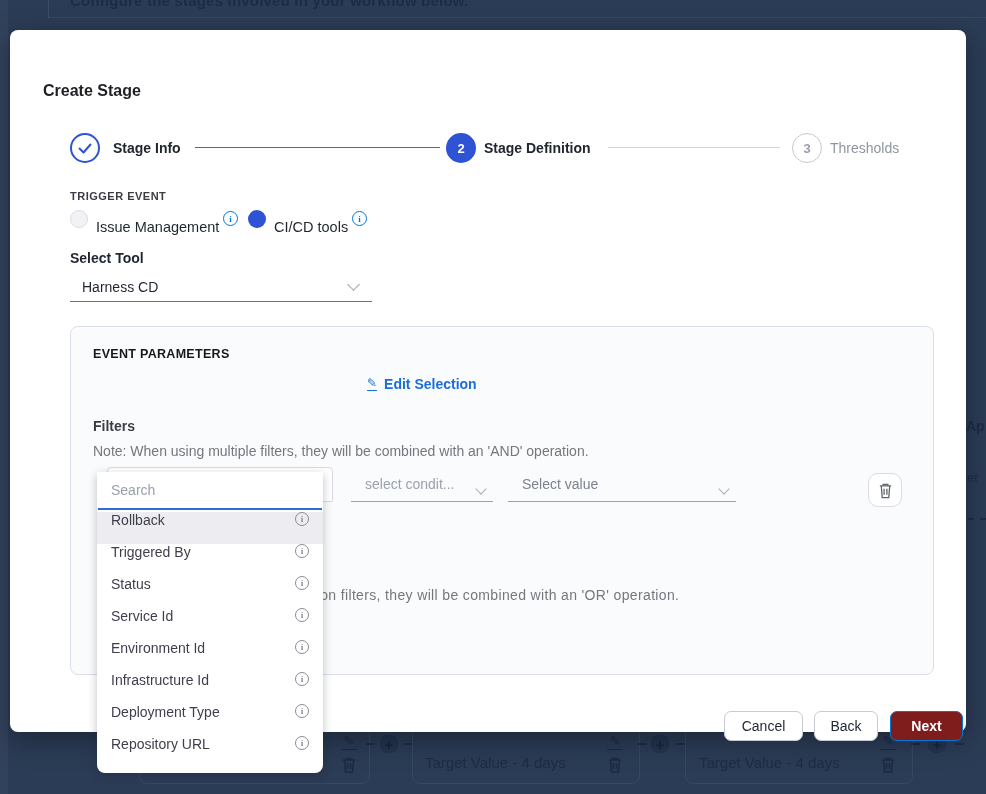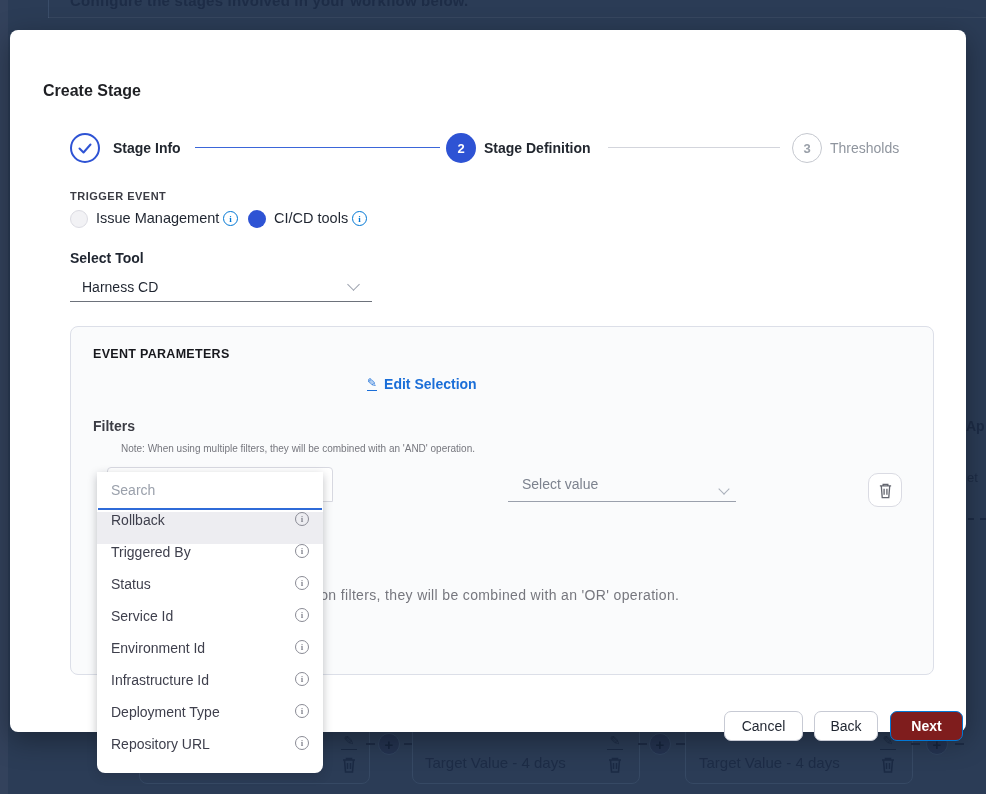--- a/index.html
+++ b/index.html
@@ -38,41 +38,41 @@
   .step-l3 { left:820px; font-weight:400; color:#8f959e; }
   .step-line { position:absolute; top:117px; height:0; }
   .step-line1 { left:185px; width:245px; border-top:1.6px solid #3b66d9; }
   .step-line2 { left:598px; width:172px; border-top:1.5px solid #d3d5dc; }
 
   
   .sec-label { position:absolute; left:60px; top:160px; font-size:11px; font-weight:700; letter-spacing:.5px; color:#3b3c44; }
   .radio { position:absolute; top:180px; width:18px; height:18px; border-radius:50%; }
   .radio-off { left:60px; background:#f2f2f5; border:1px solid #dcdce3; }
   .radio-on { left:238px; background:#2e53d4; }
-  .radio-label { position:absolute; top:180px; font-size:14.5px; color:#1f2530;text-align:center; }
+  .radio-label { position:absolute; top:189px; font-size:14.5px; color:#1f2530;text-align:center; }
   .rl1 { left:86px; } .rl2 { left:264px; }
   .info-circ { display:inline-flex; align-items:center; justify-content:center; width:15px; height:15px; border-radius:50%; border:1.4px solid currentColor; font-size:9px; font-weight:700; font-family:"Liberation Serif","DejaVu Serif",serif; }
   .info-blue { position:absolute; top:181px; color:#0278d5; }
   .ib1 { left:213px; } .ib2 { left:342px; }
 
   
   .tool-label { position:absolute; left:60px; top:220px; font-size:14px; font-weight:700; color:#1f2530; }
   .tool-field { position:absolute; left:60px; top:245px; width:302px; height:27px; border-bottom:1px solid #6d727b; }
   .tool-value { position:absolute; left:12px; top:4px; font-size:14px; color:#1f2530; }
   .chev { display:inline-block; width:9px; height:9px; border-right:1.6px solid currentColor; border-bottom:1.6px solid currentColor; transform:rotate(45deg); }
   .tool-chev { position:absolute; right:14px; top:5px; color:#9aa0ac; }
 
   
   .panel { position:absolute; left:60px; top:296px; width:864px; height:349px; background:#fafbfc; border:1px solid #dcdfe8; border-radius:8px;padding-left:48px; }
   .ep-heading { position:absolute; left:22px; top:20px; font-size:12.5px; font-weight:700; letter-spacing:.3px; color:#17181d; }
   .pill { position:absolute; left:22px; top:46px; height:25px; padding:0 14px; border-radius:13px; background:#e1f0fa; display:flex; align-items:center; font-size:14px; color:#22242b; }
   .edit-link { position:absolute; left:296px; top:49px; display:flex; align-items:center; gap:7px; color:#1a6ed8; font-size:14px; font-weight:600; cursor:pointer; }
   .edit-pencil { font-size:12px; line-height:12px; border-bottom:1.4px solid currentColor; padding-bottom:1px; font-family:"DejaVu Sans",sans-serif; }
   .filters-heading { position:absolute; left:22px; top:91px; font-size:14px; font-weight:700; color:#3b3c44; }
-  .filters-note { position:absolute; left:22px; top:116px; font-size:10px; color:#76777e;margin-left:28px; }
+  .filters-note { position:absolute; left:22px; top:116px; font-size:14px; color:#76777e; }
   .exec-heading { position:absolute; left:26px; top:236px; font-size:14px; font-weight:700; color:#3b3c44; }
   .exec-note { position:absolute; left:26px; top:260px; font-size:14px; color:#76777e; white-space:nowrap; letter-spacing:.35px; }
 
   
   .prop-trigger { position:absolute; left:97px; top:437px; width:226px; height:35px; background:#fff; border:1px solid #d8d9e1; border-radius:4px 4px 0 0; z-index:31; }
   .prop-text { position:absolute; left:15px; top:9px; font-size:14px; color:#939aa7; }
   .prop-chev { position:absolute; right:18px; top:10px; color:#3a4150; }
   .prop-chev .chev { width:10px; height:10px; border-width:2px; }
   .mini-select { position:absolute; top:437px; height:35px; border-bottom:1px solid #9aa0ac; }
   .ms-cond { left:341px; width:142px; }
@@ -184,20 +184,24 @@
       <div class="edit-link">
         <span class="edit-pencil">✎</span>
         <span>Edit Selection</span>
       </div>
       <div class="filters-heading">Filters</div>
       <div class="filters-note">Note: When using multiple filters, they will be combined with an 'AND' operation.</div>
       <div class="exec-heading">Execution Filters</div>
       <div class="exec-note">Note: When using multiple execution filters, they will be combined with an 'OR' operation.</div>
     </div>
 
+    <div class="mini-select ms-cond">
+      <div class="ms-text">select condit...</div>
+      <span class="ms-chev"><span class="chev"></span></span>
+    </div>
     <div class="mini-select ms-val">
       <div class="ms-text">Select value</div>
       <span class="ms-chev"><span class="chev"></span></span>
     </div>
     <div class="btn-trash">
       <svg width="15" height="17" viewBox="0 0 16 18">
           <path d="M2 4h12M5.5 4V2.5h5V4M3.5 4l1 12.5h7l1-12.5M6.5 7v6.5M9.5 7v6.5" stroke="currentColor" stroke-width="1.4" fill="none"></path>
         </svg>
     </div>
 

